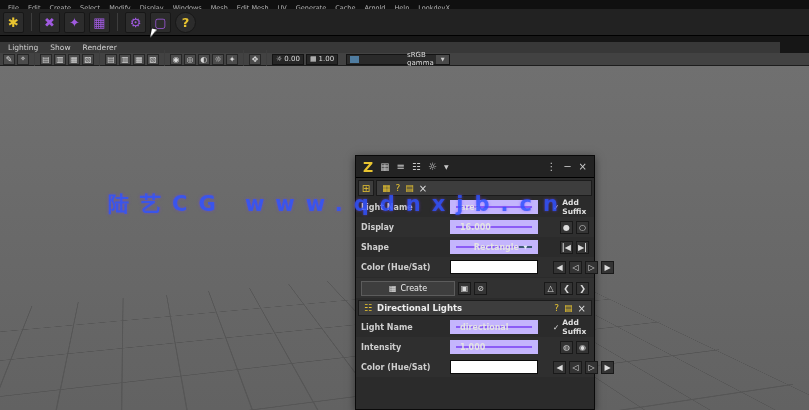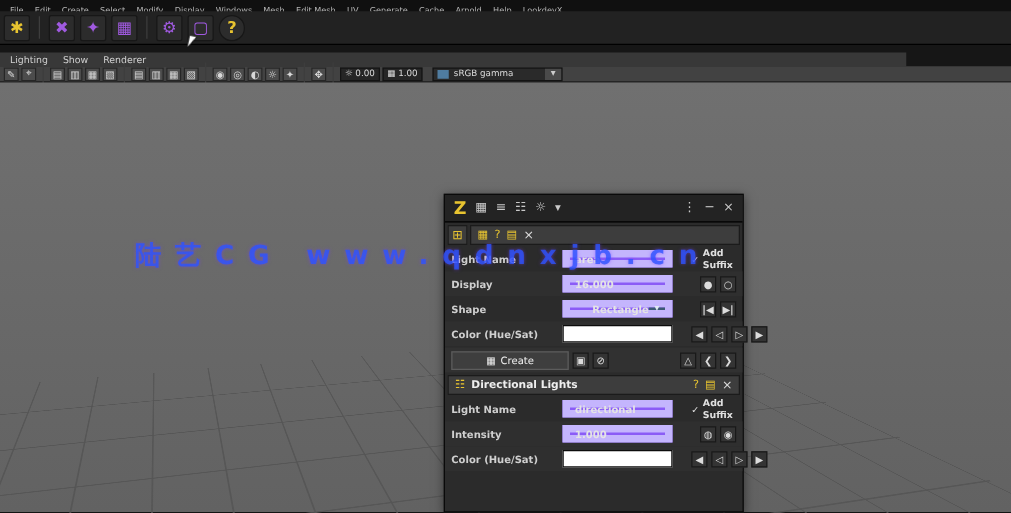--- a/index.html
+++ b/index.html
@@ -24,21 +24,21 @@
     width:21px; height:21px; background:#2c2c2c; border:1px solid #171717;
     border-radius:2px; display:flex; align-items:center; justify-content:center;
     font-size:13px; color:#cfcfcf;
   }
   .purple { color:#a05ae0; }
   .yellow { color:#e8c430; }
   .sep { width:1px; height:18px; background:#3d3d3d; margin:0 3px; }
   .help-round { border-radius:50%; background:#2c2c2c; font-weight:bold; }
   
   .panelmenus {
-    position:absolute; left:0; top:42px; width:725px; height:11px;
+    position:absolute; left:0; top:42px; width:780px; height:11px;
     background:#383838; display:flex; align-items:center; gap:12px;
     padding:0 8px; font-size:7.5px; color:#d0d0d0;
   }
   
   .vptoolbar {
     position:absolute; left:0; top:53px; width:809px; height:13px;
     background:#424242; border-bottom:1px solid #1d1d1d;
     display:flex; align-items:center; gap:2px; padding:0 3px;
   }
   .vp-btn {
@@ -48,21 +48,21 @@
   }
   .vp-field {
     height:11px; background:#262626; border:1px solid #141414;
     display:flex; align-items:center; padding:0 3px; gap:2px;
     font-size:7px; color:#ddd;
   }
   .vp-dd {
     margin-left:6px; width:104px; height:11px; background:#2a2a2a;
     border:1px solid #141414; display:flex; align-items:center; color:#ddd;
   }
-  .vp-dd .txt { flex:1; padding-left:4px; font-size:7px; }
+  .vp-dd .txt { flex:1; padding-left:4px; font-size:7px;margin-left:44px; }
   .vp-dd .arr { width:13px; height:100%; background:#4a4a4a; display:flex; align-items:center; justify-content:center; font-size:5px; color:#ccc; }
   .vp-dd .sw { width:9px; height:7px; background:#4f7ca0; margin-left:3px; }
   
   .viewport {
     position:absolute; left:0; top:66px; width:809px; height:344px;
     background:linear-gradient(#707070,#626262);
   }
   .floorgrid {
     position:absolute; left:-170px; top:225px; width:760px; height:420px;
     background:

